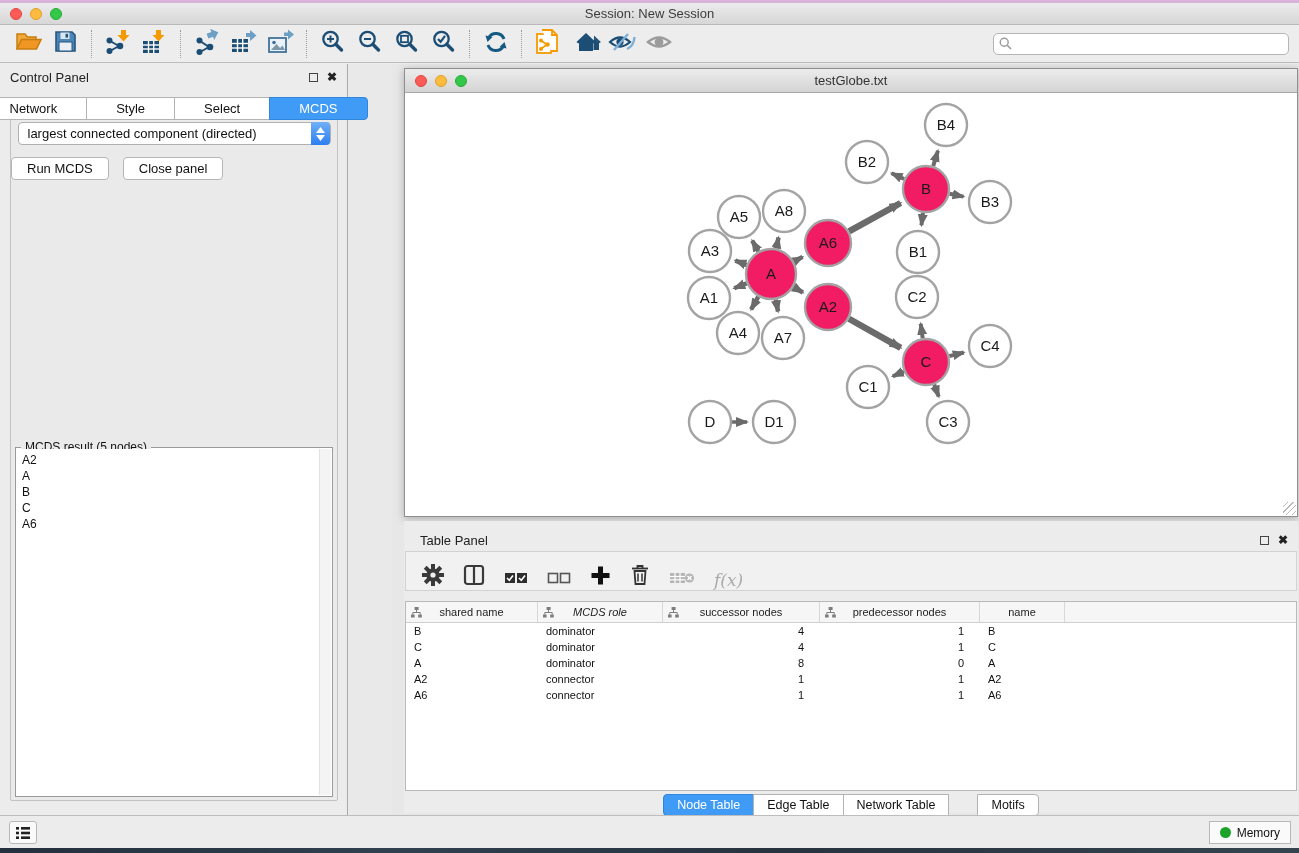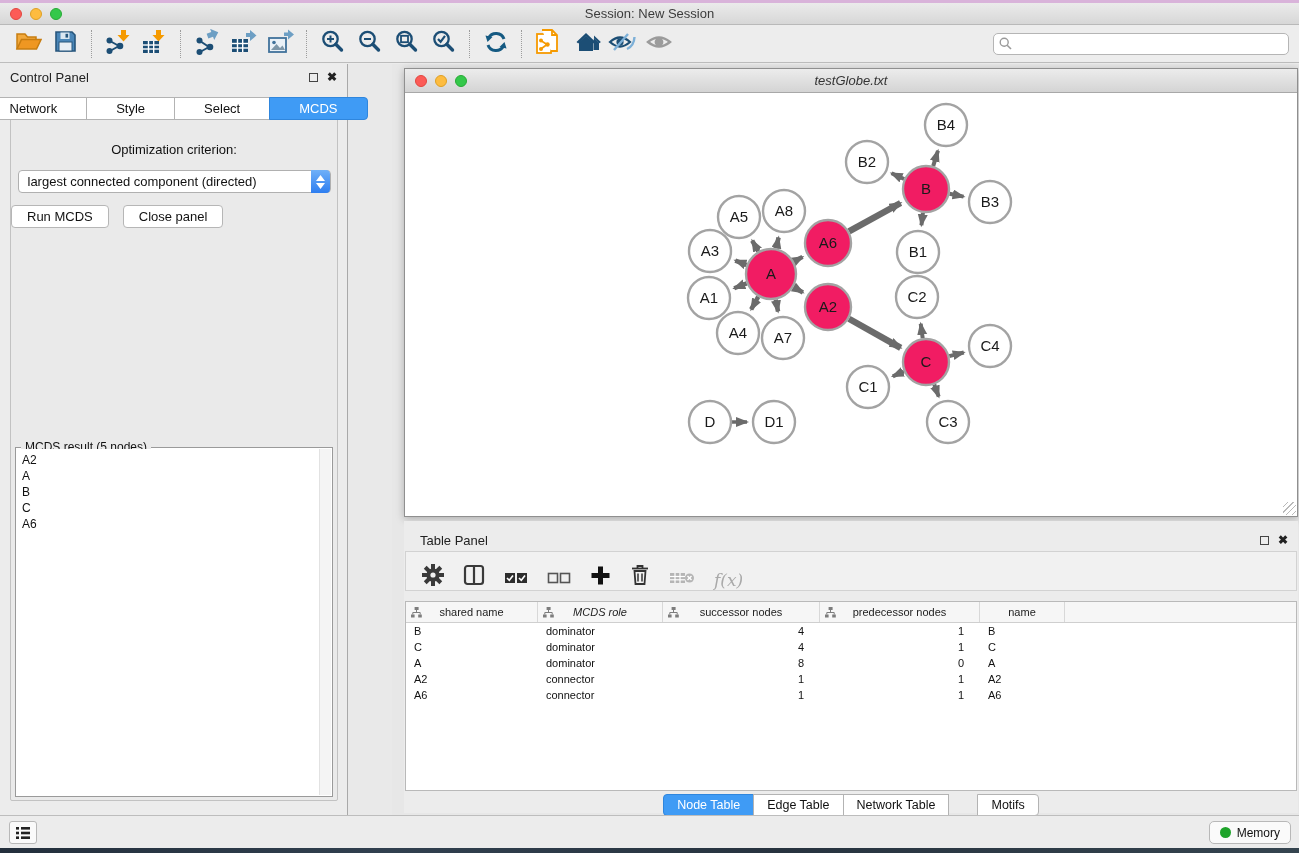--- a/index.html
+++ b/index.html
@@ -74,21 +74,21 @@
   .result-scroll { position:absolute; top:1px; bottom:1px; right:1px; width:12px; background:#f4f4f4;
                    border-left:1px solid #e2e2e2; }
 
   
   .right-region { position:absolute; left:392px; right:0; top:0; bottom:0; background:#e7e7e7; }
 
   .net-window { position:absolute; left:12px; top:4px; right:1px; height:449px; background:#fff;
                 border:1px solid #8f8f8f; box-shadow:0 2px 8px rgba(0,0,0,.25); }
   .net-titlebar { position:relative; height:24px; background:linear-gradient(#ececec,#d4d4d4);
                   border-bottom:1px solid #a8a8a8; display:flex; align-items:center; justify-content:center; }
-  .net-titlebar .title { font-size:13px; color:#333;font-style:italic; }
+  .net-titlebar .title { font-size:13px; color:#333; }
   .net-canvas { position:absolute; top:25px; left:0; right:0; bottom:0; background:#fff; overflow:hidden; }
   .net-canvas svg { position:absolute; inset:0; }
   .resize-grip { position:absolute; right:1px; bottom:1px; width:13px; height:13px;
                  background:repeating-linear-gradient(135deg, transparent 0 3px, #b9b9b9 3px 4px); }
 
   
   .table-panel { position:absolute; left:12px; right:1px; top:457px; bottom:2px; background:#ececec; }
   .tp-toolbar { position:absolute; top:30px; left:1px; right:1px; height:40px; background:#f1f1f1;
                 border:1px solid #d2d2d2; display:flex; align-items:flex-end; gap:19px; padding-left:16px; }
   .fx { font-family:"DejaVu Serif", serif; font-style:italic; font-size:17px; color:#a9a9a9; }
@@ -109,21 +109,21 @@
   .tp-tab:last-child  { border-radius:0 4px 4px 0;margin-left:28px; }
   .tp-tab.active { background:#3f9bf5; border-color:#2f86dd; color:#fff; }
 
   
   .statusbar { position:absolute; bottom:0; left:0; right:0; height:33px; background:#ececec;
                border-top:1px solid #bdbdbd; }
   .sb-left-btn { position:absolute; left:9px; top:5px; width:28px; height:23px; background:#fafafa;
                  border:1px solid #b8b8b8; border-radius:3px; display:flex; align-items:center;
                  justify-content:center; }
   .memory-btn { position:absolute; right:8px; top:5px; height:23px; background:#fafafa;
-                border:1px solid #b8b8b8; border-radius:5px; display:flex; align-items:center;
+                border:1px solid #b8b8b8; border-radius:0; display:flex; align-items:center;
                 gap:6px; padding:0 10px; font-size:12px; color:#111; }
   .memory-dot { width:11px; height:11px; border-radius:50%; background:#1ea32a; }
 </style>
 </head>
 <body>
 
 <div class="purple-strip"></div>
 <div class="dark-strip"></div>
 
 <div class="app">
@@ -322,21 +322,20 @@
       </div>
 
       <div class="cp-tabs" id="cp-tabs">
           <span class="cp-tab">Network</span>
           <span class="cp-tab">Style</span>
           <span class="cp-tab">Select</span>
           <span class="cp-tab active">MCDS</span>
         </div>
 
       <div class="cp-frame">
-        <div class="opt-label">Optimization criterion:</div>
 
         <div class="dropdown">
           <span class="dd-text">largest connected component (directed)</span>
           <span class="dd-stepper">
             <svg width="9" height="6" viewBox="0 0 9 6">
                 <polygon points="4.5,0 9,6 0,6" fill="#fff"></polygon>
               </svg>
             <svg width="9" height="6" viewBox="0 0 9 6">
                 <polygon points="0,0 9,0 4.5,6" fill="#fff"></polygon>
               </svg>

